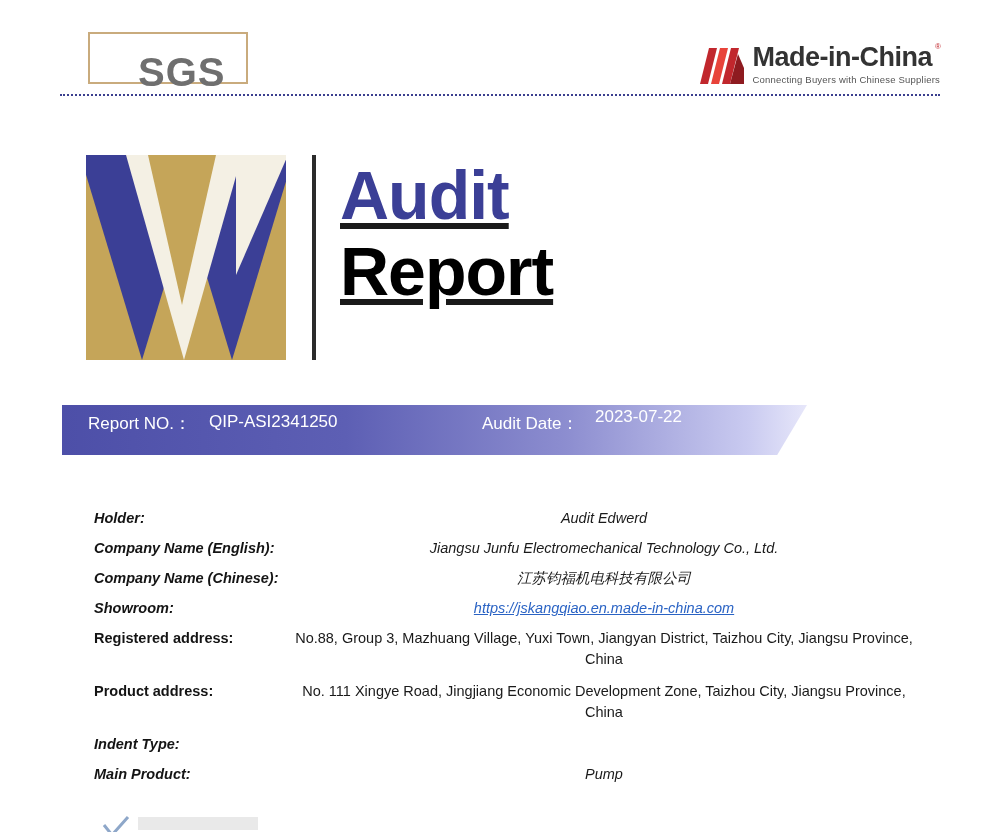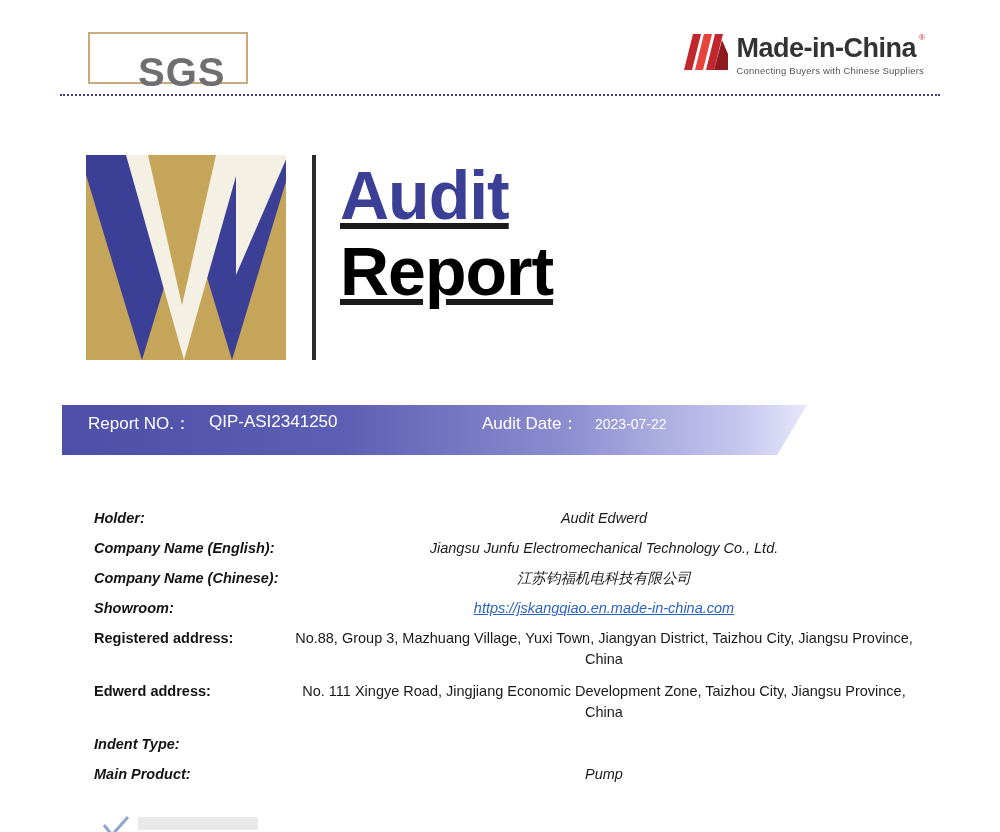--- a/index.html
+++ b/index.html
@@ -77,25 +77,25 @@
     position: absolute;
     left: 8px;
     top: 52px;
     width: 160px;
     height: 2px;
     background: #c9ab7d;
   }
 
   .mic-logo {
     position: absolute;
-    right: 16px;
+    right: 0px;
     top: 12px;
     height: 50px;
     display: flex;
-    align-items: flex-start;
+    align-items: flex-end;
   }
   .mic-mark {
     width: 44px;
     height: 36px;
     margin-right: 8px;
     position: relative;
   }
   .mic-text-wrap {
     position: relative;
     top: 1px;
@@ -255,22 +255,22 @@
   .report-bar .rb-label2 {
     position: absolute;
     left: 420px;
     top: 7px;
     font-size: 17px;
     color: #ffffff;
   }
   .report-bar .rb-value2 {
     position: absolute;
     left: 533px;
-    top: 11px;
-    font-size: 14px;
+    top: 2px;
+    font-size: 17px;
     color: #ffffff;
   }
 
   
   .info {
     position: absolute;
     left: 94px;
     top: 508px;
     width: 820px;
     font-size: 14.5px;
@@ -415,21 +415,21 @@
       <div class="info-label">Showroom:</div>
       <div class="info-value link">https://jskangqiao.en.made-in-china.com</div>
     </div>
 
     <div class="info-row">
       <div class="info-label">Registered address:</div>
       <div class="info-value">No.88, Group 3, Mazhuang Village, Yuxi Town, Jiangyan District, Taizhou City, Jiangsu Province, China</div>
     </div>
 
     <div class="info-row">
-      <div class="info-label">Edwerd address:</div>
+      <div class="info-label">Product address:</div>
       <div class="info-value">No. 111 Xingye Road, Jingjiang Economic Development Zone, Taizhou City, Jiangsu Province, China</div>
     </div>
 
     <div class="info-row tight">
       <div class="info-label">Indent Type:</div>
     </div>
 
     <div class="info-row tight">
       <div class="info-label">Main Product:</div>
       <div class="info-value">Pump</div>

